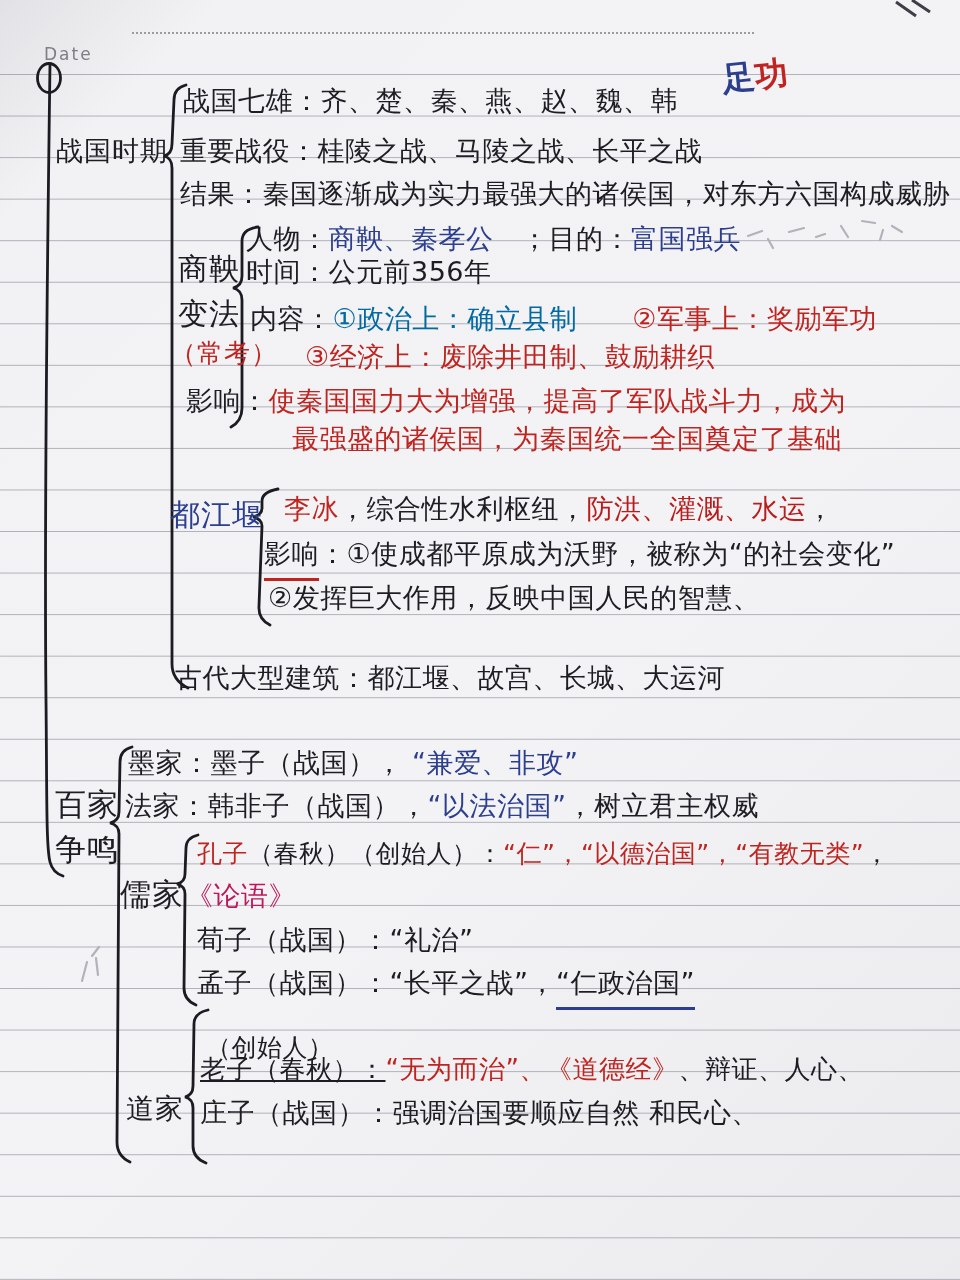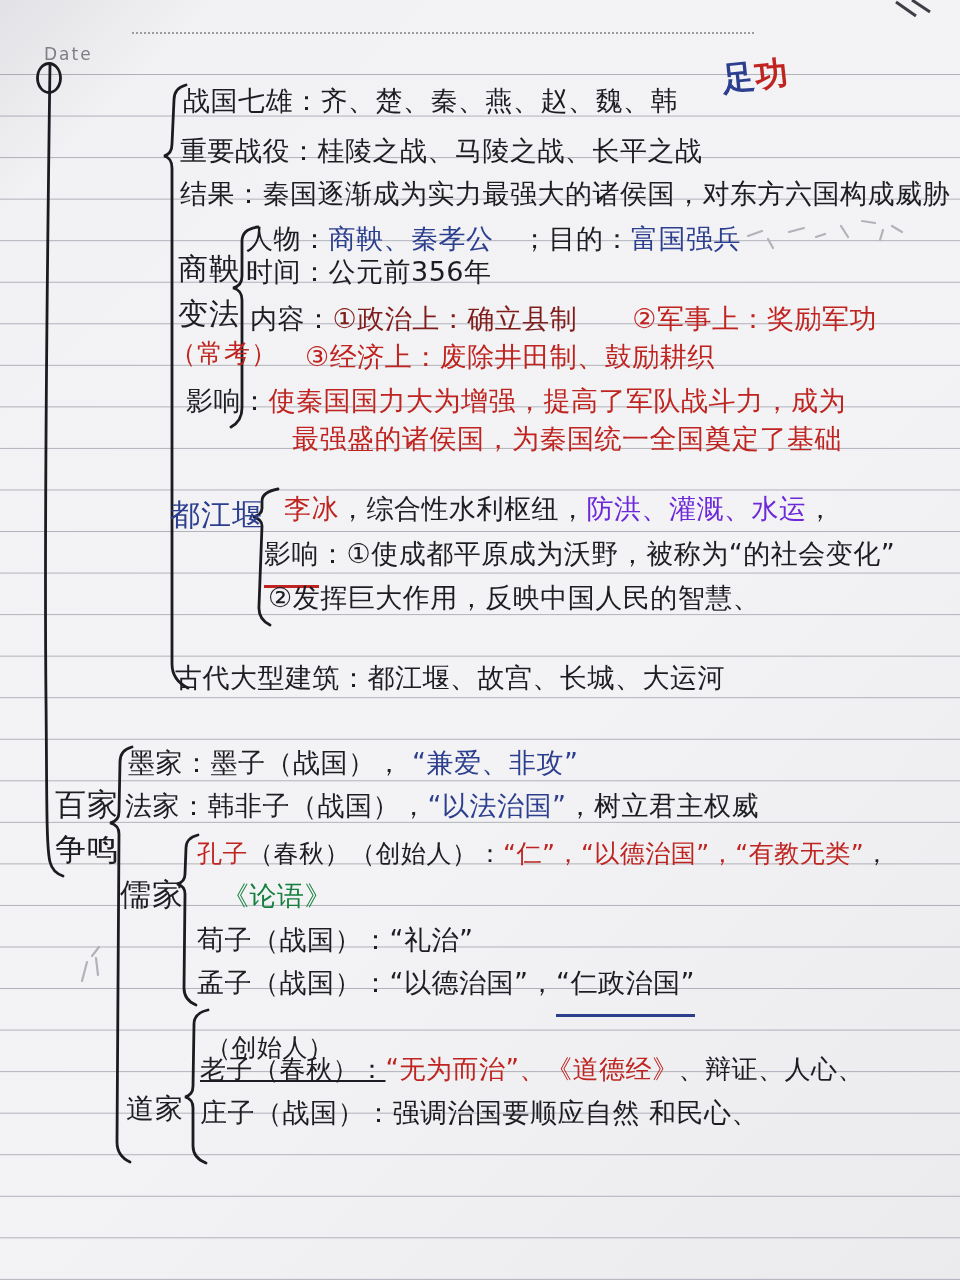--- a/index.html
+++ b/index.html
@@ -35,21 +35,21 @@
   #corner-annotation .red{color:#c02420;}
   .note-line{
     position:absolute;font-size:27px;line-height:1.25;white-space:pre;
     font-weight:500;letter-spacing:0.5px;
   }
   .side-label{
     position:absolute;font-size:30px;line-height:45px;white-space:pre;
     font-weight:500;letter-spacing:1px;
   }
   svg.overlay{position:absolute;left:0;top:0;pointer-events:none;}
-  .seg-u{padding-bottom:16px;}
+  .seg-u{padding-bottom:9px;}
 </style>
 </head>
 <body>
 
 <div id="paper"></div>
 <div id="rules"></div>
 <div id="date-dotted"></div>
 <div id="date-label">Date</div>
 
 <div id="corner-annotation"><span class="blue">足</span><span class="red">功</span></div>
@@ -68,44 +68,44 @@
   <g fill="none" stroke="#3e3e46" stroke-width="3">
     <path d="M896,2 l20,14 M912,0 l18,12"></path>
   </g>
   <g fill="none" stroke="#b2b2ba" stroke-width="2.2" stroke-linecap="round">
     <path d="M748,236 l14,-5 m6,8 l5,9 m16,-16 l15,-4 m12,9 l9,-3 m16,-8 l7,11 m14,-16 l13,2 m8,7 l-3,10 m12,-14 l10,6"></path>
     <path d="M92,956 l7,-9 m-3,11 l2,17 m-11,-13 l-5,19"></path>
   </g>
 </svg>
 
 <div id="side-labels">
-    <div class="side-label" style="left: 56px; top: 128px; font-size: 27px; color: rgb(29, 29, 36);"></div>
+    <div class="side-label" style="left: 56px; top: 128px; font-size: 27px; color: rgb(29, 29, 36);"><div>战国时期</div></div>
     <div class="side-label" style="left: 178px; top: 246px; font-size: 30px; color: rgb(29, 29, 36);"><div>商鞅</div><div>变法</div></div>
     <div class="side-label" style="left: 170px; top: 331px; font-size: 26px; color: rgb(191, 36, 32);"><div>（常考）</div></div>
     <div class="side-label" style="left: 170px; top: 492px; font-size: 30px; color: rgb(44, 62, 142);"><div>都江堰</div></div>
     <div class="side-label" style="left: 55px; top: 782px; font-size: 31px; color: rgb(29, 29, 36);"><div>百家</div><div>争鸣</div></div>
     <div class="side-label" style="left: 120px; top: 872px; font-size: 31px; color: rgb(29, 29, 36);"><div>儒家</div></div>
     <div class="side-label" style="left: 126px; top: 1086px; font-size: 28px; color: rgb(29, 29, 36);"><div>道家</div></div>
   </div>
 <div id="note-lines">
     <div class="note-line" style="left: 183px; top: 84px;"><span style="color: rgb(29, 29, 36);">战国七雄：齐、楚、秦、燕、赵、魏、韩</span></div>
     <div class="note-line" style="left: 180px; top: 134px;"><span style="color: rgb(29, 29, 36);">重要战役：桂陵之战、马陵之战、长平之战</span></div>
     <div class="note-line" style="left: 180px; top: 177px;"><span style="color: rgb(29, 29, 36);">结果：秦国逐渐成为实力最强大的诸侯国，对东方六国构成威胁</span></div>
     <div class="note-line" style="left: 246px; top: 222px;"><span style="color: rgb(29, 29, 36);">人物：</span><span style="color: rgb(44, 62, 142);">商鞅、秦孝公</span><span style="color: rgb(29, 29, 36);">　；目的：</span><span style="color: rgb(44, 62, 142);">富国强兵</span></div>
     <div class="note-line" style="left: 246px; top: 255px;"><span style="color: rgb(29, 29, 36);">时间：公元前356年</span></div>
-    <div class="note-line" style="left: 250px; top: 302px;"><span style="color: rgb(29, 29, 36);">内容：</span><span style="color: #7f1d1d;">①政治上：确立县制</span><span style="color: rgb(29, 29, 36);">　　</span><span style="color: rgb(191, 36, 32);">②军事上：奖励军功</span></div>
+    <div class="note-line" style="left: 250px; top: 302px;"><span style="color: rgb(29, 29, 36);">内容：</span><span style="color: #0369a1;">①政治上：确立县制</span><span style="color: rgb(29, 29, 36);">　　</span><span style="color: rgb(191, 36, 32);">②军事上：奖励军功</span></div>
     <div class="note-line" style="left: 305px; top: 340px;"><span style="color: rgb(191, 36, 32);">③经济上：废除井田制、鼓励耕织</span></div>
     <div class="note-line" style="left: 186px; top: 384px;"><span style="color: rgb(29, 29, 36);">影响：</span><span style="color: rgb(191, 36, 32);">使秦国国力大为增强，提高了军队战斗力，成为</span></div>
     <div class="note-line" style="left: 292px; top: 422px;"><span style="color: rgb(191, 36, 32);">最强盛的诸侯国，为秦国统一全国奠定了基础</span></div>
-    <div class="note-line" style="left: 284px; top: 492px;"><span style="color: rgb(191, 36, 32); margin-top: 8px;">李冰</span><span style="color: rgb(29, 29, 36);">，综合性水利枢纽，</span><span style="color: #6d28d9;">防洪、灌溉、水运</span><span style="color: rgb(29, 29, 36);">，</span></div>
+    <div class="note-line" style="left: 284px; top: 492px;"><span style="color: rgb(191, 36, 32); margin-top: 8px;">李冰</span><span style="color: rgb(29, 29, 36);">，综合性水利枢纽，</span><span style="color: #b91c1c;">防洪、灌溉、水运</span><span style="color: rgb(29, 29, 36);">，</span></div>
     <div class="note-line" style="left: 264px; top: 537px;"><span class="seg-u" style="color: rgb(29, 29, 36); border-bottom: 3px solid rgb(191, 36, 32);">影响</span><span style="color: rgb(29, 29, 36);">：①使成都平原成为沃野，被称为“的社会变化”</span></div>
     <div class="note-line" style="left: 268px; top: 581px;"><span style="color: rgb(29, 29, 36);">②发挥巨大作用，反映中国人民的智慧、</span></div>
     <div class="note-line" style="left: 175px; top: 661px;"><span style="color: rgb(29, 29, 36);">古代大型建筑：都江堰、故宫、长城、大运河</span></div>
     <div class="note-line" style="left: 128px; top: 746px;"><span style="color: rgb(29, 29, 36);">墨家：墨子（战国）， </span><span style="color: rgb(44, 62, 142);">“兼爱、非攻”</span></div>
     <div class="note-line" style="left: 125px; top: 789px;"><span style="color: rgb(29, 29, 36);">法家：韩非子（战国），</span><span style="color: rgb(44, 62, 142);">“以法治国”</span><span style="color: rgb(29, 29, 36);">，树立君主权威</span></div>
     <div class="note-line" style="left: 197px; top: 838px; font-size: 25px;"><span style="color: rgb(191, 36, 32);">孔子</span><span style="color: rgb(29, 29, 36);">（春秋）（创始人）：</span><span style="color: rgb(191, 36, 32);">“仁”，“以德治国”，“有教无类”</span><span style="color: rgb(29, 29, 36);">，</span></div>
-    <div class="note-line" style="left: 186px; top: 879px;"><span style="color: #15803d; margin-left: 36px;">《论语》</span></div>
+    <div class="note-line" style="left: 186px; top: 879px;"><span style="color: #be185d;">《论语》</span></div>
     <div class="note-line" style="left: 197px; top: 923px;"><span style="color: rgb(29, 29, 36);">荀子（战国）：“礼治”</span></div>
-    <div class="note-line" style="left: 197px; top: 966px;"><span style="color: rgb(29, 29, 36);">孟子（战国）：“以德治国”，</span><span class="seg-u" style="color: rgb(29, 29, 36); border-bottom: 3px solid rgb(44, 62, 142);">“仁政治国”</span></div>
+    <div class="note-line" style="left: 197px; top: 966px;"><span style="color: rgb(29, 29, 36);">孟子（战国）：“长平之战”，</span><span class="seg-u" style="color: rgb(29, 29, 36); border-bottom: 3px solid rgb(44, 62, 142);">“仁政治国”</span></div>
     <div class="note-line" style="left: 206px; top: 1012px; font-size: 25px; margin-top: 20px;"><span style="color: rgb(29, 29, 36);">（创始人）</span></div>
     <div class="note-line" style="left: 200px; top: 1053px; font-size: 26px;"><span style="color: rgb(29, 29, 36); text-decoration: underline;">老子（春秋）：</span><span style="color: rgb(191, 36, 32);">“无为而治”、《道德经》</span><span style="color: rgb(29, 29, 36);">、辩证、人心、</span></div>
     <div class="note-line" style="left: 200px; top: 1096px;"><span style="color: rgb(29, 29, 36);">庄子（战国）：强调治国要顺应自然 和民心、</span></div>
   </div>
 
 </body></html>

